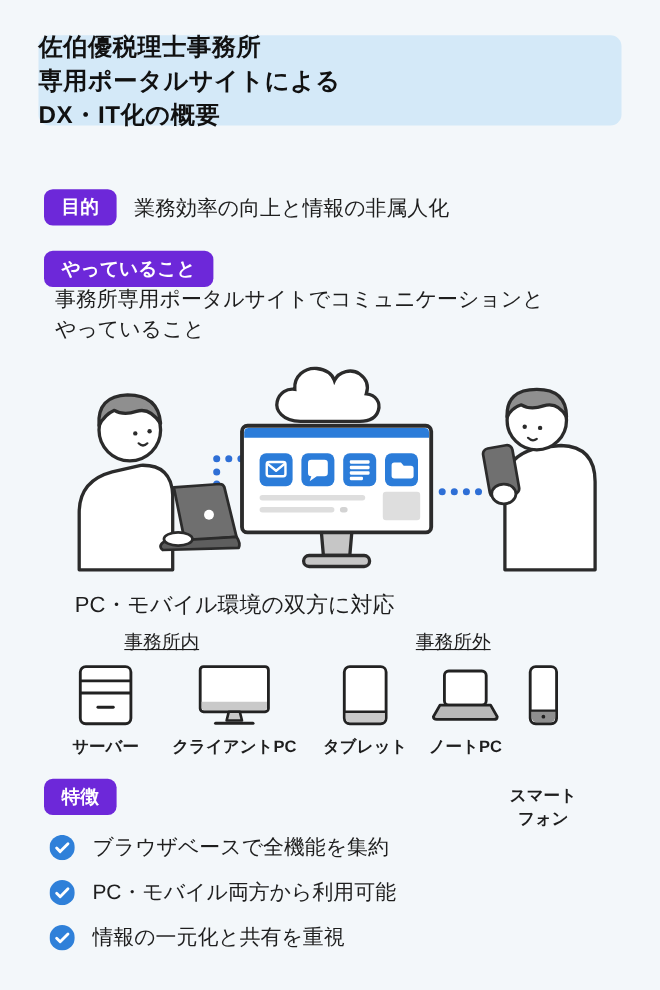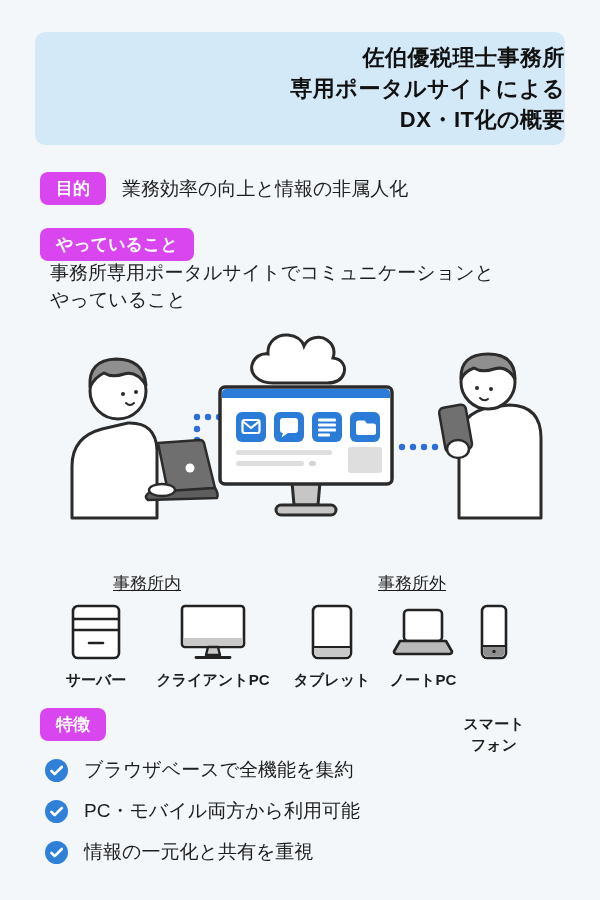--- a/index.html
+++ b/index.html
@@ -3,28 +3,28 @@
 <meta charset="utf-8">
 <style>
   * { margin:0; padding:0; box-sizing:border-box; }
   html,body { background:#e8ecf1; }
   .page {
     position:relative; width:600px; height:900px; margin:0 auto;
     background:#f3f7fa; overflow:hidden;
     font-family:"Liberation Sans","DejaVu Sans",sans-serif; color:#1e1e1e;
   }
   .header-box {
-    position:absolute; left:35px; top:32px; width:530px; height:113px;
+    position:absolute; left:35px; top:32px; width:530px; height:82px;
     background:#d4e9f8; border-radius:10px;
-    display:flex; flex-direction:column; justify-content:center; align-items:flex-end;
+    display:flex; flex-direction:column; justify-content:center; align-items:flex-start;
   }
   .title-line { font-size:22px; font-weight:700; color:#111; line-height:31px; letter-spacing:0.5px; }
   .badge {
     display:inline-flex; align-items:center; justify-content:center;
-    background:#d946ef; color:#fff; font-size:17px; font-weight:700;
+    background:#6d28d9; color:#fff; font-size:17px; font-weight:700;
     border-radius:8px; padding:0 16px; height:33px; white-space:nowrap;
   }
   .purpose-row { position:absolute; left:40px; top:172px; display:flex; align-items:center; gap:16px; }
   .purpose-text { font-size:19px; }
   .activity-badge { position:absolute; left:40px; top:228px; }
   .activity-desc { position:absolute; left:50px; top:259px; width:520px; font-size:19px; line-height:27px; }
   .illustration { position:absolute; left:30px; top:330px; }
   .env-caption { position:absolute; left:68px; top:536px; font-size:20px; }
   .loc-label { position:absolute; top:572px; font-size:17px;text-decoration:underline; }
   .loc-inside { left:113px; }
@@ -133,20 +133,21 @@
       <circle cx="458" cy="52" r="27" fill="#ffffff" stroke="#2b2b2b" stroke-width="3"></circle>
       <path d="M431,49 Q430,24 458,24 Q485,24 485,49 Q477,35 464,39 Q452,43 444,38 Q435,41 431,49 Z" fill="#8f8f8f" stroke="#2b2b2b" stroke-width="3" stroke-linejoin="round"></path>
       <circle cx="447" cy="58" r="2" fill="#2b2b2b"></circle>
         <circle cx="461" cy="59" r="2" fill="#2b2b2b"></circle>
       <path d="M450,68 Q454,72 458,69" stroke="#2b2b2b" stroke-width="2" fill="none" stroke-linecap="round"></path>
       <rect x="412" y="76" width="27" height="45" rx="5" transform="rotate(-10 425 98)" fill="#707070" stroke="#2b2b2b" stroke-width="2.5"></rect>
       <ellipse cx="428" cy="119" rx="11" ry="9" fill="#ffffff" stroke="#2b2b2b" stroke-width="2.5"></ellipse>
     </g>
   </svg>
 
+  <div class="env-caption">PC・モバイル環境の双方に対応</div>
   <div class="loc-label loc-inside">事務所内</div>
   <div class="loc-label loc-outside">事務所外</div>
 
   <div class="device-col col-server">
     <div class="device-icon-box">
       <svg width="52" height="56" viewBox="0 0 52 56">
         <rect x="3" y="2" width="46" height="52" rx="5" fill="#ffffff" stroke="#222222" stroke-width="2.6"></rect>
         <line x1="3" y1="15" x2="49" y2="15" stroke="#222222" stroke-width="2.6"></line>
         <line x1="3" y1="26" x2="49" y2="26" stroke="#222222" stroke-width="2.6"></line>
         <line x1="19" y1="39" x2="33" y2="39" stroke="#222222" stroke-width="2.6" stroke-linecap="round"></line>

